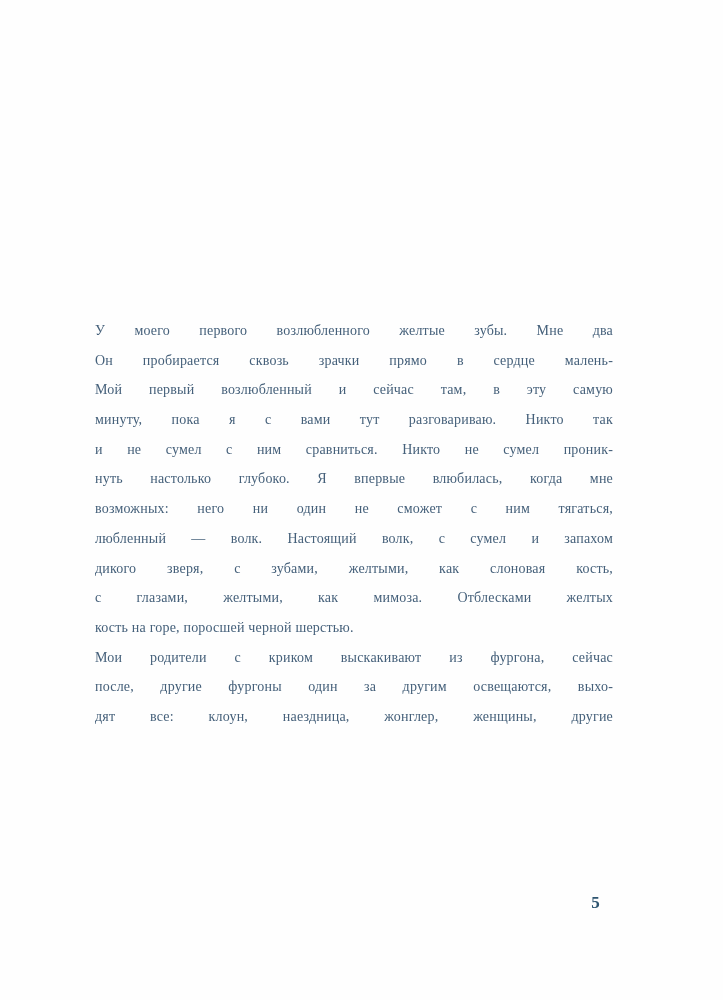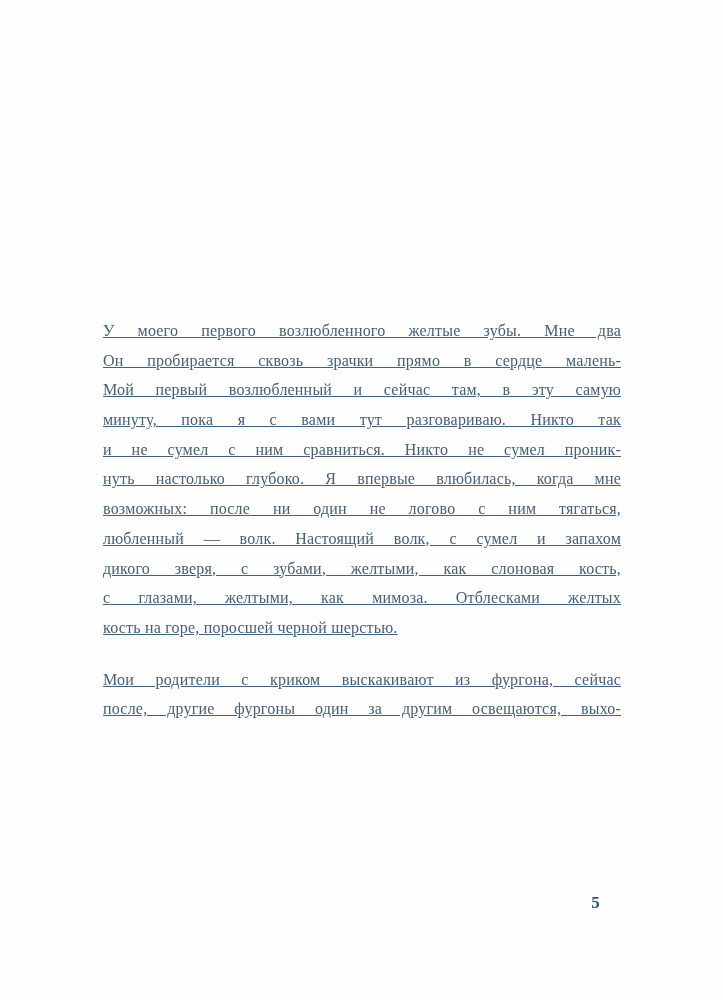--- a/index.html
+++ b/index.html
@@ -15,33 +15,31 @@
     font-family: "Liberation Serif", "DejaVu Serif", serif;
   }
   .page {
     position: absolute;
     inset: 0;
     background: #fefefe;
   }
   .text-block {
     position: absolute;
     top: 316px;
-    left: 103px;
+    left: 95px;
     width: 518px;
     color: #45607a;
-    font-size: 16px;
+    font-size: 14px;
     line-height: 29.7px;
     letter-spacing: 0.2px;
-    text-decoration: underline;
   }
   .paragraph {
     margin: 0;
   }
   .paragraph + .paragraph {
-    margin-top: 22px;
   }
   .line {
     text-align: justify;
     text-align-last: justify;
     white-space: normal;
     height: 29.7px;
   }
   .line.last {
     text-align-last: left;
   }
@@ -64,29 +62,30 @@
 
   <div class="text-block">
 
     <div class="paragraph">
       <div class="line">У моего первого возлюбленного желтые зубы. Мне два</div>
       <div class="line">Он пробирается сквозь зрачки прямо в сердце малень-</div>
       <div class="line">Мой первый возлюбленный и сейчас там, в эту самую</div>
       <div class="line">минуту, пока я с вами тут разговариваю. Никто так</div>
       <div class="line">и не сумел с ним сравниться. Никто не сумел проник-</div>
       <div class="line">нуть настолько глубоко. Я впервые влюбилась, когда мне</div>
-      <div class="line">возможных: после ни один не логово с ним тягаться,</div>
+      <div class="line">возможных: него ни один не сможет с ним тягаться,</div>
       <div class="line">любленный — волк. Настоящий волк, с сумел и запахом</div>
       <div class="line">дикого зверя, с зубами, желтыми, как слоновая кость,</div>
       <div class="line">с глазами, желтыми, как мимоза. Отблесками желтых</div>
       <div class="line last">кость на горе, поросшей черной шерстью.</div>
     </div>
 
     <div class="paragraph">
       <div class="line">Мои родители с криком выскакивают из фургона, сейчас</div>
       <div class="line">после, другие фургоны один за другим освещаются, выхо-</div>
+      <div class="line">дят все: клоун, наездница, жонглер, женщины, другие</div>
     </div>
 
   </div>
 
   <div class="page-number">5</div>
 
 </div>
 
 </body></html>

